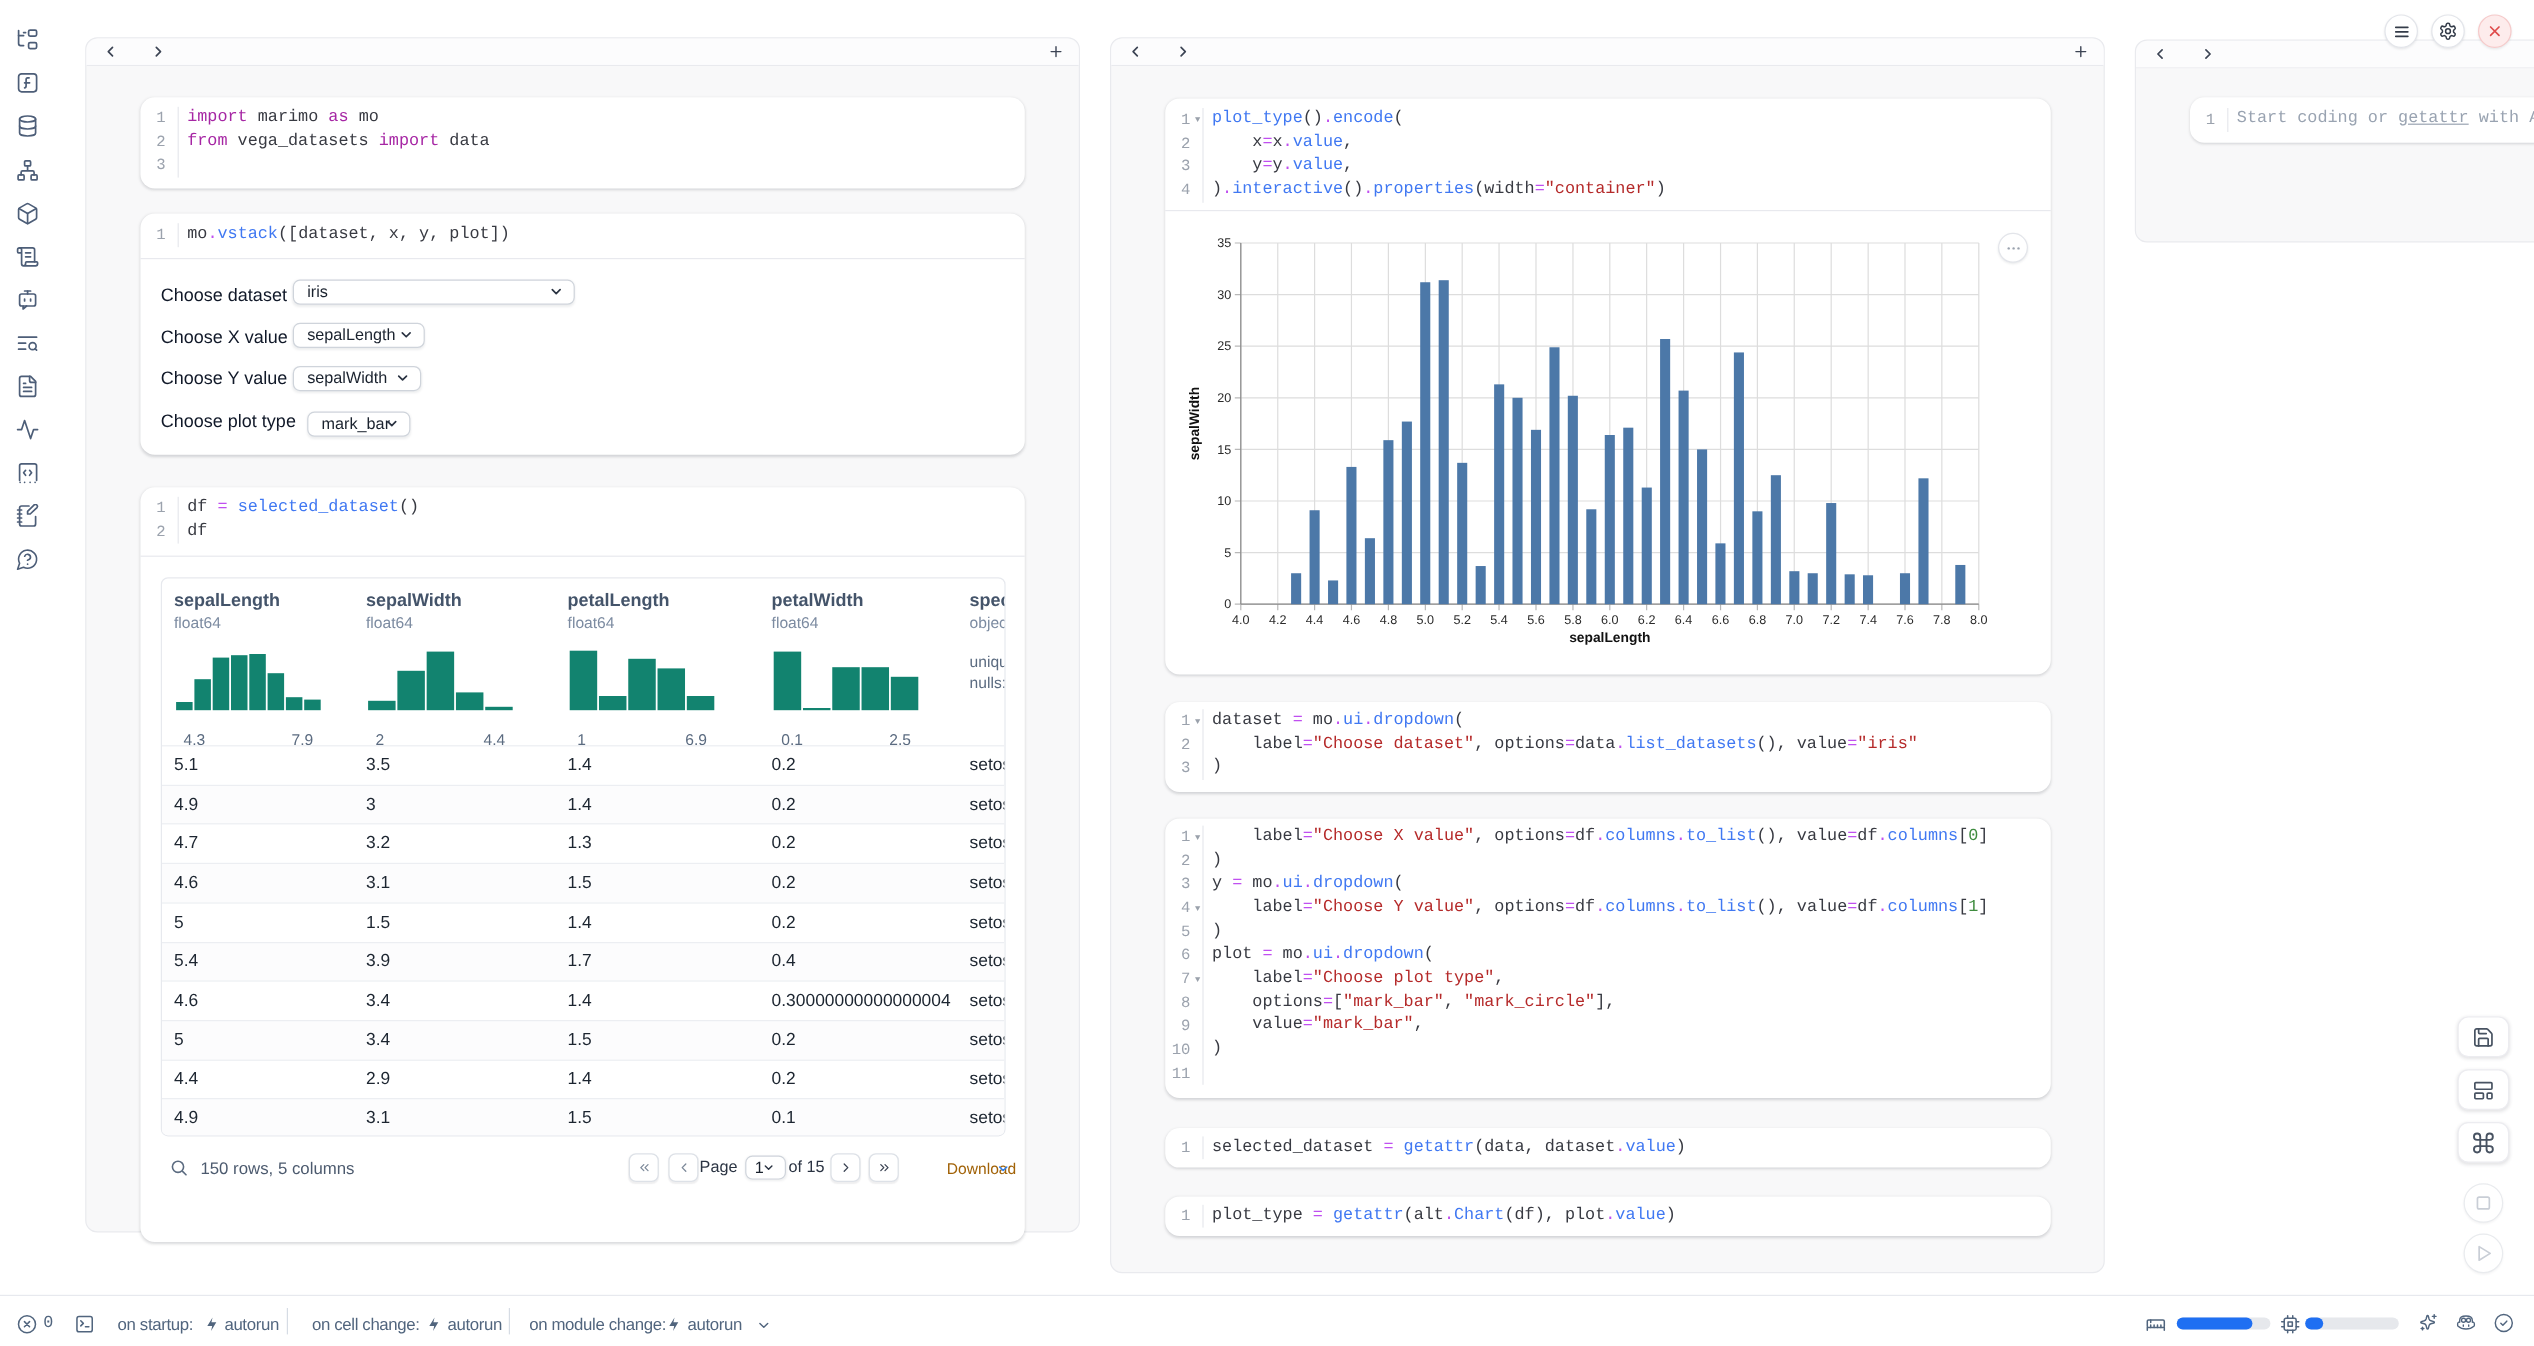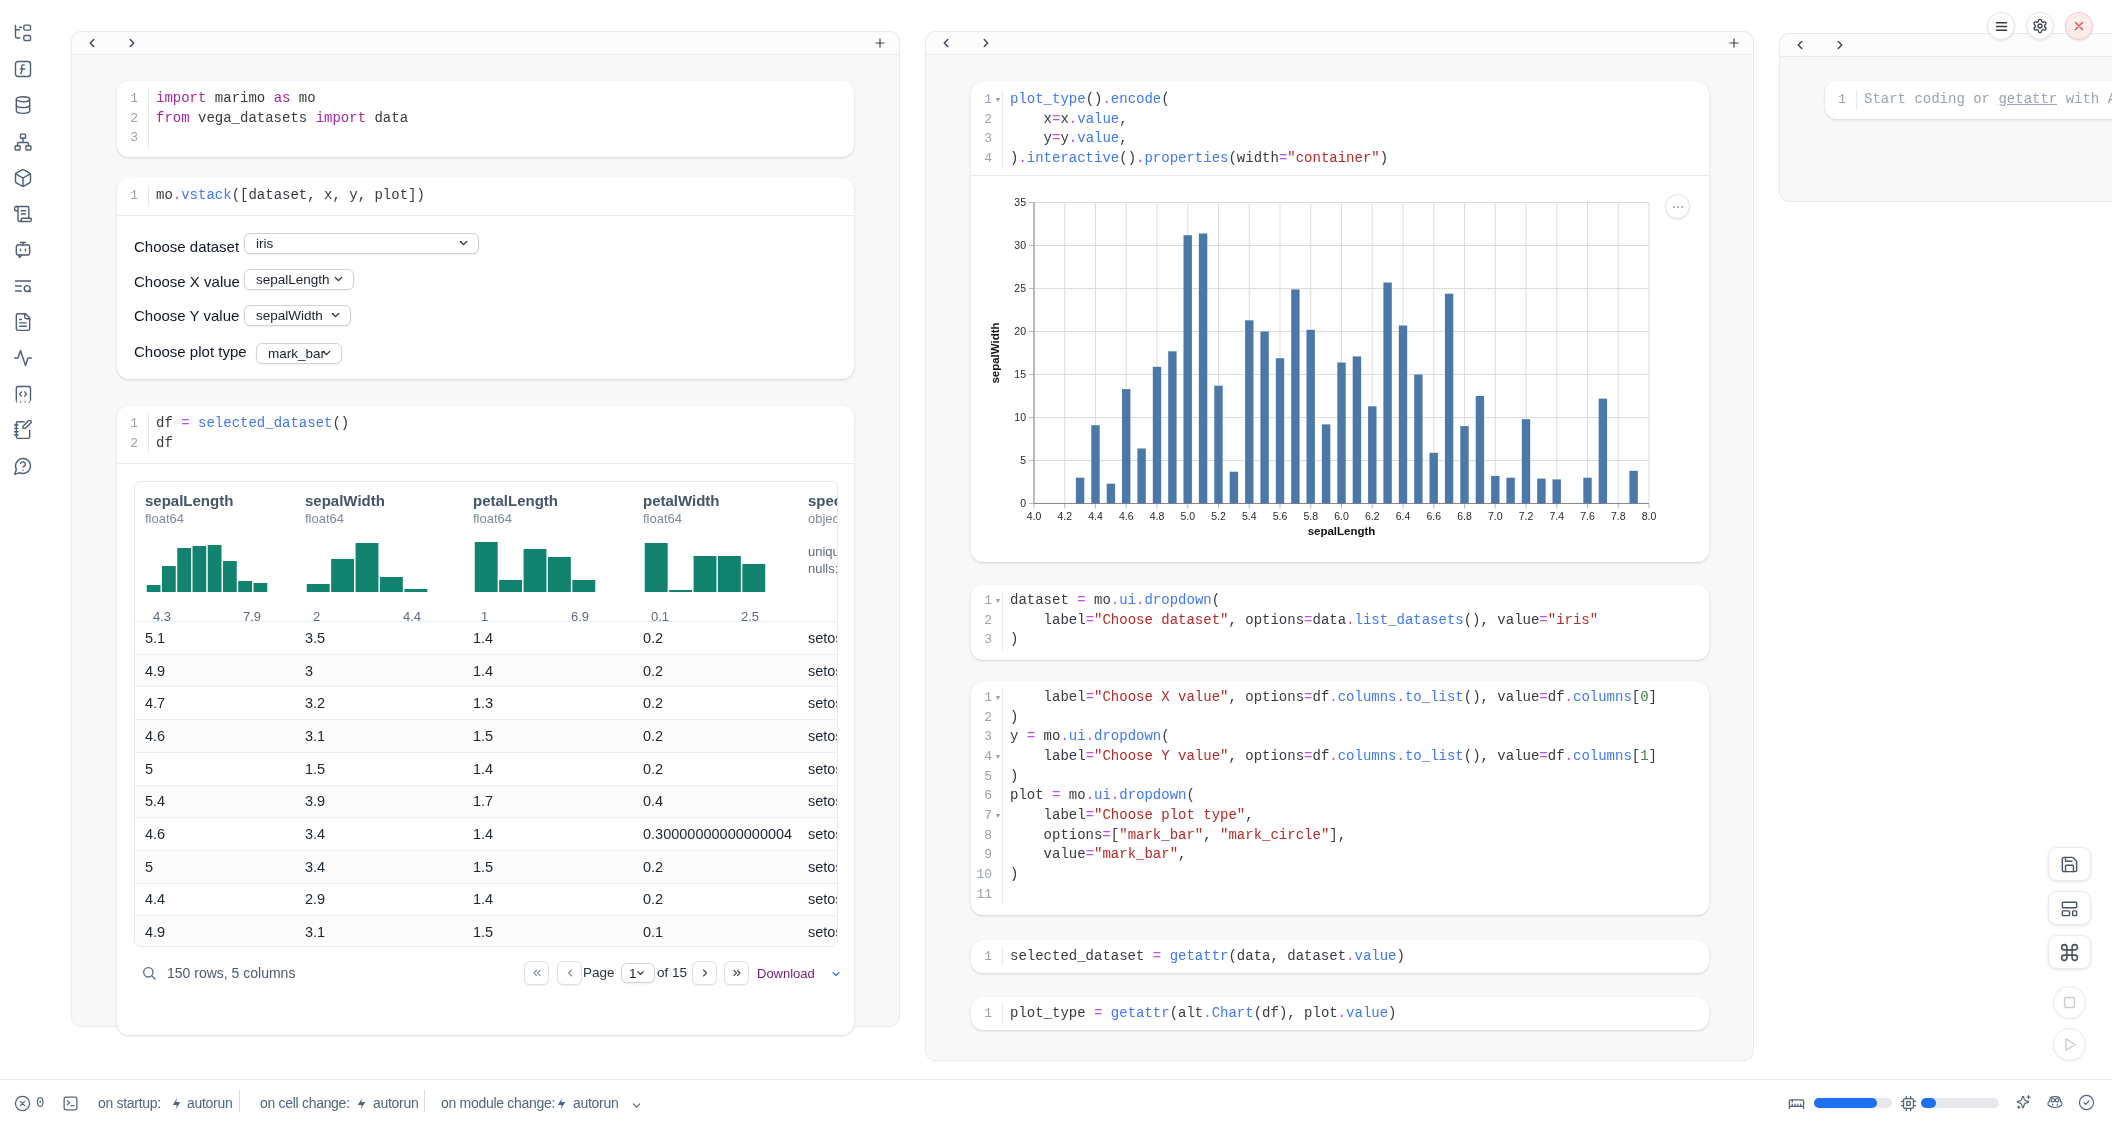--- a/index.html
+++ b/index.html
@@ -348,21 +348,21 @@
       <div class="pgbtn" style="left:575px;">
           <svg width="12" height="12" viewBox="0 0 24 24" fill="none" stroke="currentColor" stroke-width="2.2" stroke-linecap="round" stroke-linejoin="round">
             <path d="M9 18l6-6-6-6"></path>
           </svg>
         </div>
       <div class="pgbtn" style="left:607px;">
           <svg width="12" height="12" viewBox="0 0 24 24" fill="none" stroke="currentColor" stroke-width="2.2" stroke-linecap="round" stroke-linejoin="round">
             <path d="M13 17l5-5-5-5M6 17l5-5-5-5"></path>
           </svg>
         </div>
-      <div class="abs" style="left:640px;top:-7px;font-size:13px;color:#701a75;">Download</div>
+      <div class="abs" style="left:672px;top:-7px;font-size:13px;color:#a16207;">Download</div>
       <svg class="abs" style="left:713px;top:-5px;" width="12" height="12" viewBox="0 0 24 24" fill="none" stroke="#2d7ff0" stroke-width="2.4" stroke-linecap="round" stroke-linejoin="round">
           <path d="M6 9l6 6 6-6"></path>
         </svg>
     </div>
   </div>
 </div>
 
 <div class="panel" id="p2" style="left:925px;top:31px;width:829px;height:1030px;">
   <div class="phead"></div>
   <svg class="navarrow" style="left:13px;" viewBox="0 0 24 24" fill="none" stroke="currentColor" stroke-width="2.4" stroke-linecap="round" stroke-linejoin="round">

